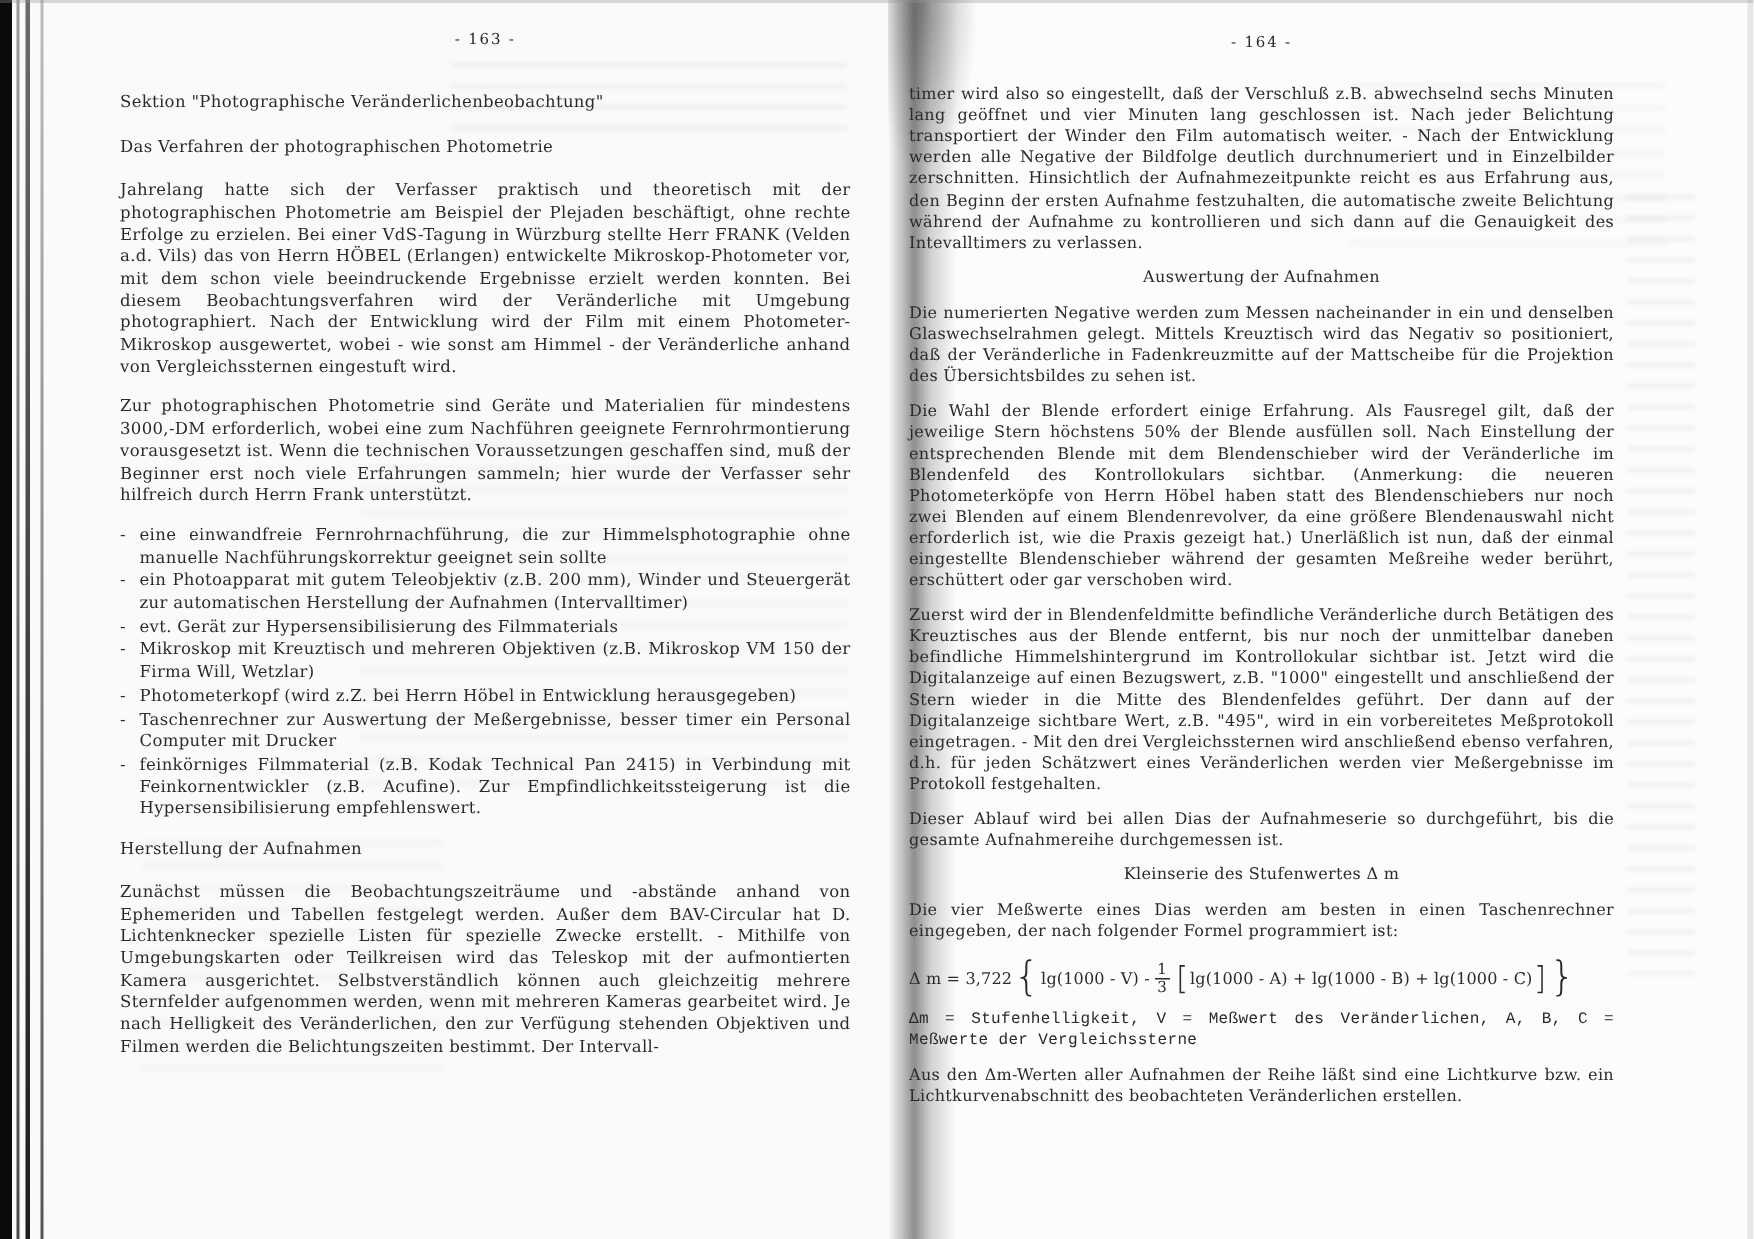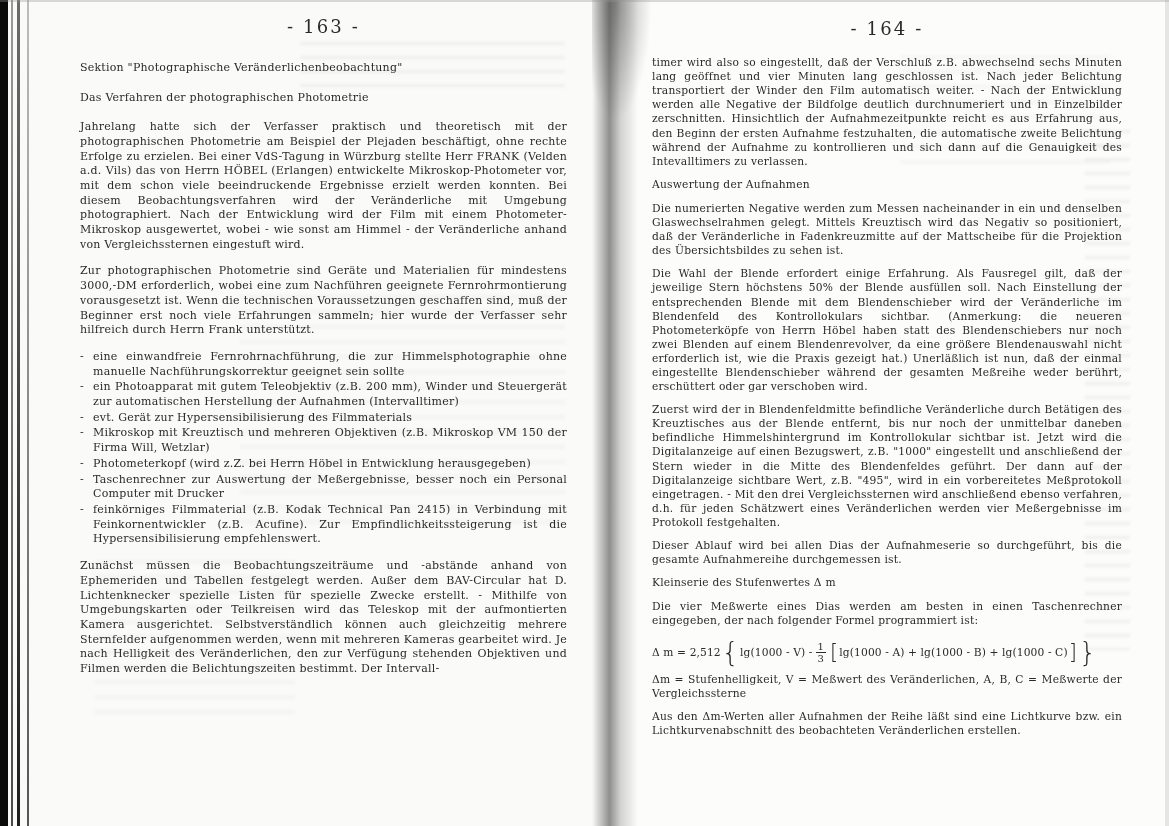--- a/index.html
+++ b/index.html
@@ -30,46 +30,46 @@
   .top-line{position:absolute;left:0;top:0;width:1169px;height:2px;background:rgba(150,150,150,.35);}
   .right-line{position:absolute;left:1165px;top:0;width:4px;height:826px;background:rgba(160,160,160,.25);}
 
   .smudge{position:absolute;filter:blur(1.4px);opacity:.5;pointer-events:none;}
   .sm-lines{background:repeating-linear-gradient(180deg,rgba(110,110,110,.16) 0 3px,rgba(0,0,0,0) 3px 14px);}
   .sm-soft{background:repeating-linear-gradient(180deg,rgba(120,120,120,.10) 0 4px,rgba(0,0,0,0) 4px 15px);}
 
   
   .col{position:absolute;text-align:justify;}
   .col-left{left:80px;top:20px;width:487px;font-size:11px;line-height:14.7px;letter-spacing:.02em;}
-  .col-right{left:652px;top:22px;width:470px;font-size:10.7px;line-height:14.1px;letter-spacing:.02em;}
+  .col-right{left:606px;top:22px;width:470px;font-size:10.7px;line-height:14.1px;letter-spacing:.02em;}
 
-  .pagenum{text-align:center;letter-spacing:.12em;margin:0 0 26px;font-size:18px;}
+  .pagenum{text-align:center;letter-spacing:.12em;margin:0 0 26px;font-size:10px;}
   .col-right .pagenum{margin-bottom:20px;}
   p{margin:0 0 12px;}
   .col-right p{margin:0 0 9px;}
   h2{
     font-size:inherit;font-weight:normal;margin:4px 0 14px;
     text-underline-offset:3px;text-align:left;
   }
-  .col-right h2{margin:4px 0 10px;}
+  .col-right h2{margin:4px 0 10px;text-align:center;}
   .sectline{margin-bottom:16px;}
 
   ul.dashlist{list-style:none;margin:0 0 12px;padding:0;}
   ul.dashlist li{display:flex;margin:0 0 1px;}
   ul.dashlist li .marker{flex:0 0 13px;}
   ul.dashlist li .btxt{flex:1;text-align:justify;}
 
   
   .formula{display:flex;align-items:center;margin:12px 0 8px;white-space:nowrap;letter-spacing:.01em;}
   .fdelim{font-family:"DejaVu Sans",sans-serif;font-weight:200;line-height:.9;}
   .fbrace{font-size:27px;padding:0 1px;}
   .fbracket{font-size:21px;padding:0 1px;}
   .frac{display:inline-flex;flex-direction:column;align-items:center;font-size:10px;line-height:1.1;margin:0 3px;}
   .frac .num{border-bottom:1px solid #2a2a2a;padding:0 2px;}
-  .legend{margin-top:2px;}
+  .legend{margin-top:2px;font-family:Liberation Mono, monospace;}
 </style>
 </head>
 <body>
 
 <div class="page page-left"></div>
 <div class="page page-right"></div>
 
 <div class="gutter"></div>
 <div class="gutter-top"></div>
 <div class="edge-black"></div>
@@ -107,42 +107,43 @@
     <li>
         <span class="marker">-</span>
         <span class="btxt">Mikroskop mit Kreuztisch und mehreren Objektiven (z.B. Mikroskop VM 150 der Firma Will, Wetzlar)</span>
       </li>
     <li>
         <span class="marker">-</span>
         <span class="btxt">Photometerkopf (wird z.Z. bei Herrn Höbel in Entwicklung herausgegeben)</span>
       </li>
     <li>
         <span class="marker">-</span>
-        <span class="btxt">Taschenrechner zur Auswertung der Meßergebnisse, besser noch ein Personal Computer mit Drucker</span>
+        <span class="btxt">Taschenrechner zur Auswertung der Meßergebnisse, besser timer ein Personal Computer mit Drucker</span>
       </li>
     <li>
         <span class="marker">-</span>
         <span class="btxt">feinkörniges Filmmaterial (z.B. Kodak Technical Pan 2415) in Verbindung mit Feinkornentwickler (z.B. Acufine). Zur Empfindlichkeitssteigerung ist die Hypersensibilisierung empfehlenswert.</span>
       </li>
   </ul>
+  <h2>Herstellung der Aufnahmen</h2>
   <p>Zunächst müssen die Beobachtungszeiträume und -abstände anhand von Ephemeriden und Tabellen festgelegt werden. Außer dem BAV-Circular hat D. Lichtenknecker spezielle Listen für spezielle Zwecke erstellt. - Mithilfe von Umgebungskarten oder Teilkreisen wird das Teleskop mit der aufmontierten Kamera ausgerichtet. Selbstverständlich können auch gleichzeitig mehrere Sternfelder aufgenommen werden, wenn mit mehreren Kameras gearbeitet wird. Je nach Helligkeit des Veränderlichen, den zur Verfügung stehenden Objektiven und Filmen werden die Belichtungszeiten bestimmt. Der Intervall-</p>
 </div>
 
 <div class="col col-right">
   <div class="pagenum">- 164 -</div>
   <p>timer wird also so eingestellt, daß der Verschluß z.B. abwechselnd sechs Minuten lang geöffnet und vier Minuten lang geschlossen ist. Nach jeder Belichtung transportiert der Winder den Film automatisch weiter. - Nach der Entwicklung werden alle Negative der Bildfolge deutlich durchnumeriert und in Einzelbilder zerschnitten. Hinsichtlich der Aufnahmezeitpunkte reicht es aus Erfahrung aus, den Beginn der ersten Aufnahme festzuhalten, die automatische zweite Belichtung während der Aufnahme zu kontrollieren und sich dann auf die Genauigkeit des Intevalltimers zu verlassen.</p>
   <h2>Auswertung der Aufnahmen</h2>
   <p>Die numerierten Negative werden zum Messen nacheinander in ein und denselben Glaswechselrahmen gelegt. Mittels Kreuztisch wird das Negativ so positioniert, daß der Veränderliche in Fadenkreuzmitte auf der Mattscheibe für die Projektion des Übersichtsbildes zu sehen ist.</p>
   <p>Die Wahl der Blende erfordert einige Erfahrung. Als Fausregel gilt, daß der jeweilige Stern höchstens 50% der Blende ausfüllen soll. Nach Einstellung der entsprechenden Blende mit dem Blendenschieber wird der Veränderliche im Blendenfeld des Kontrollokulars sichtbar. (Anmerkung: die neueren Photometerköpfe von Herrn Höbel haben statt des Blendenschiebers nur noch zwei Blenden auf einem Blendenrevolver, da eine größere Blendenauswahl nicht erforderlich ist, wie die Praxis gezeigt hat.) Unerläßlich ist nun, daß der einmal eingestellte Blendenschieber während der gesamten Meßreihe weder berührt, erschüttert oder gar verschoben wird.</p>
   <p>Zuerst wird der in Blendenfeldmitte befindliche Veränderliche durch Betätigen des Kreuztisches aus der Blende entfernt, bis nur noch der unmittelbar daneben befindliche Himmelshintergrund im Kontrollokular sichtbar ist. Jetzt wird die Digitalanzeige auf einen Bezugswert, z.B. "1000" eingestellt und anschließend der Stern wieder in die Mitte des Blendenfeldes geführt. Der dann auf der Digitalanzeige sichtbare Wert, z.B. "495", wird in ein vorbereitetes Meßprotokoll eingetragen. - Mit den drei Vergleichssternen wird anschließend ebenso verfahren, d.h. für jeden Schätzwert eines Veränderlichen werden vier Meßergebnisse im Protokoll festgehalten.</p>
   <p>Dieser Ablauf wird bei allen Dias der Aufnahmeserie so durchgeführt, bis die gesamte Aufnahmereihe durchgemessen ist.</p>
   <h2>Kleinserie des Stufenwertes Δ m</h2>
   <p>Die vier Meßwerte eines Dias werden am besten in einen Taschenrechner eingegeben, der nach folgender Formel programmiert ist:</p>
   <div class="formula">
-    <span>Δ m = 2,512</span>
+    <span>Δ m = 3,722</span>
     <span class="fdelim fbrace">{</span>
     <span>lg(1000 - V) -</span>
     <span class="frac">
       <span class="num">1</span>
       <span class="den">3</span>
     </span>
     <span class="fdelim fbracket">[</span>
     <span>lg(1000 - A) + lg(1000 - B) + lg(1000 - C)</span>
     <span class="fdelim fbracket">]</span>
     <span class="fdelim fbrace">}</span>

